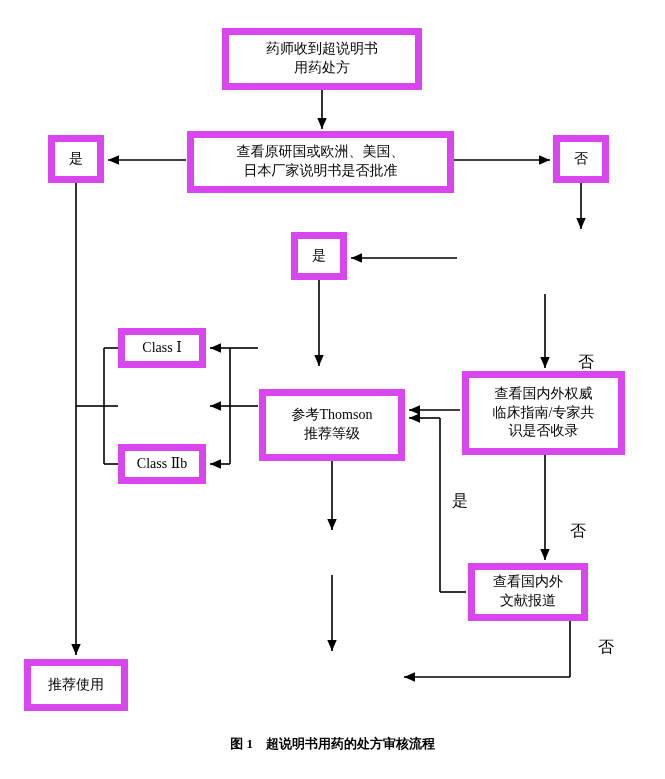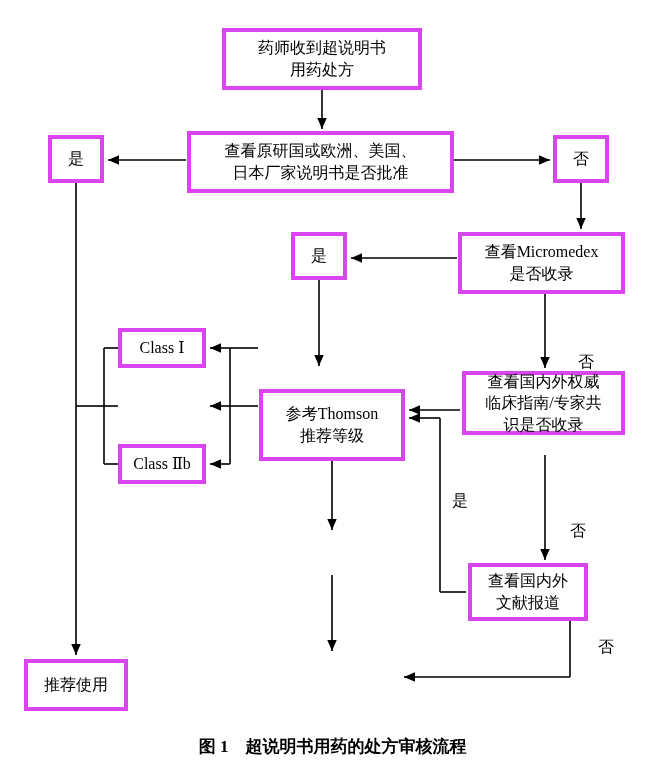--- a/index.html
+++ b/index.html
@@ -13,44 +13,44 @@
   #canvas {
     position: relative;
     width: 665px;
     height: 779px;
     background: #ffffff;
     overflow: hidden;
   }
   .box {
     position: absolute;
     box-sizing: border-box;
-    border: 4px solid #d946ef;
+    border: 7px solid #d946ef;
     background: #ffffff;
     display: flex;
     align-items: center;
     justify-content: center;
     text-align: center;
-    font-size: 16px;
+    font-size: 14px;
     line-height: 1.35;
     color: #000000;
     white-space: pre-line;
     padding: 2px 4px;
   }
   .label {
     position: absolute;
     font-size: 16px;
     color: #000000;
     white-space: nowrap;
   }
   .caption {
     position: absolute;
     left: 0;
     width: 665px;
     text-align: center;
-    font-size: 17px;
+    font-size: 13px;
     font-weight: bold;
     color: #000000;
     font-family: "Liberation Serif", "DejaVu Serif", serif;
   }
   svg.edges {
     position: absolute;
     left: 0;
     top: 0;
     width: 665px;
     height: 779px;
@@ -119,29 +119,27 @@
   <div class="box" style="left:222px; top:28px; width:200px; height:62px;">药师收到超说明书
 用药处方</div>
 
   <div class="box" style="left:187px; top:131px; width:267px; height:62px;">查看原研国或欧洲、美国、
 日本厂家说明书是否批准</div>
 
   <div class="box" style="left:48px; top:135px; width:56px; height:48px;">是</div>
 
   <div class="box" style="left:553px; top:135px; width:56px; height:48px;">否</div>
 
-  <div class="box" style="left:458px; top:232px; width:167px; height:62px;">查看Micromedex
-是否收录</div>
 
   <div class="box" style="left:291px; top:232px; width:56px; height:48px;">是</div>
 
   <div class="box" style="left:259px; top:369px; width:146px; height:72px;margin-top:20px;">参考Thomson
 推荐等级</div>
 
-  <div class="box" style="left:462px; top:371px; width:163px; height:64px;">查看国内外权威
+  <div class="box" style="left:462px; top:371px; width:163px; height:84px;">查看国内外权威
 临床指南/专家共
 识是否收录</div>
 
   <div class="box" style="left:118px; top:328px; width:88px; height:40px;">Class Ⅰ</div>
 
 
   <div class="box" style="left:118px; top:444px; width:88px; height:40px;">Class Ⅱb</div>
 
 
   <div class="box" style="left:468px; top:563px; width:120px; height:58px;">查看国内外

